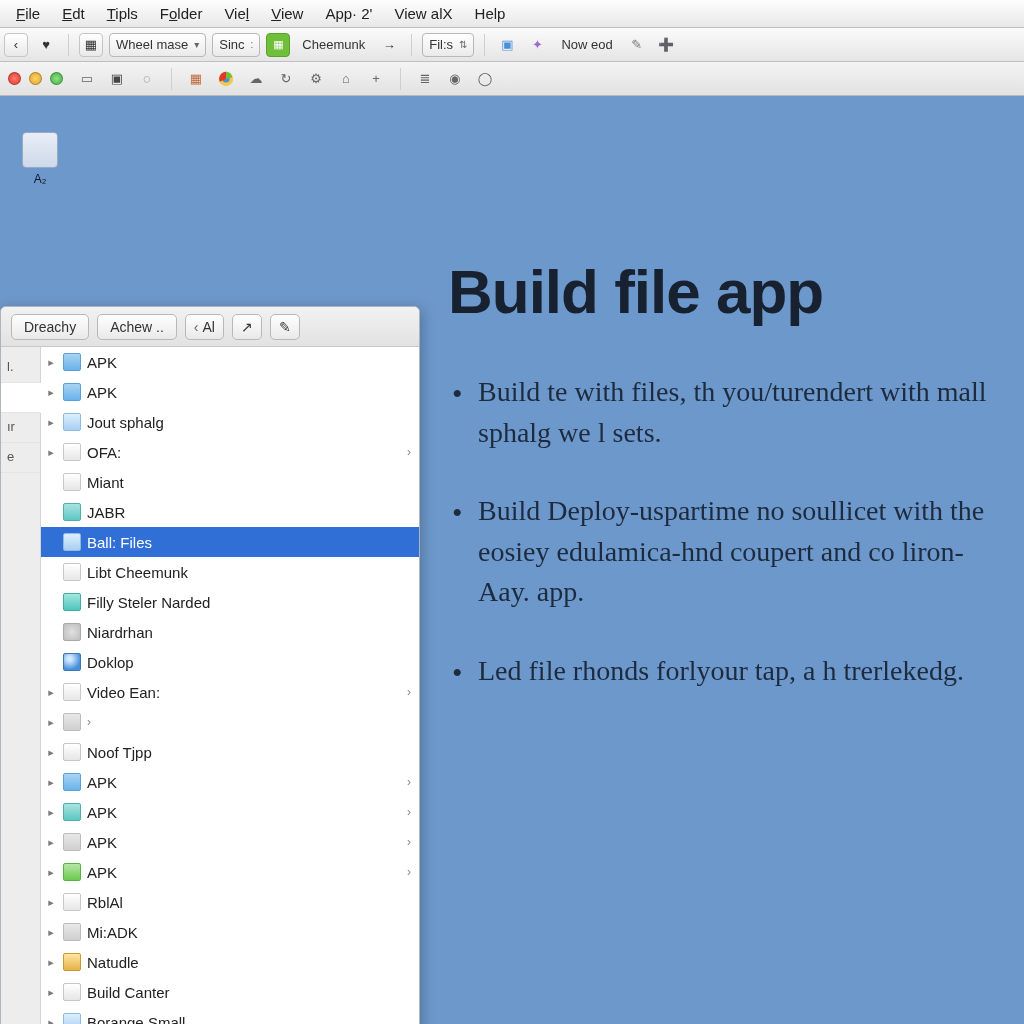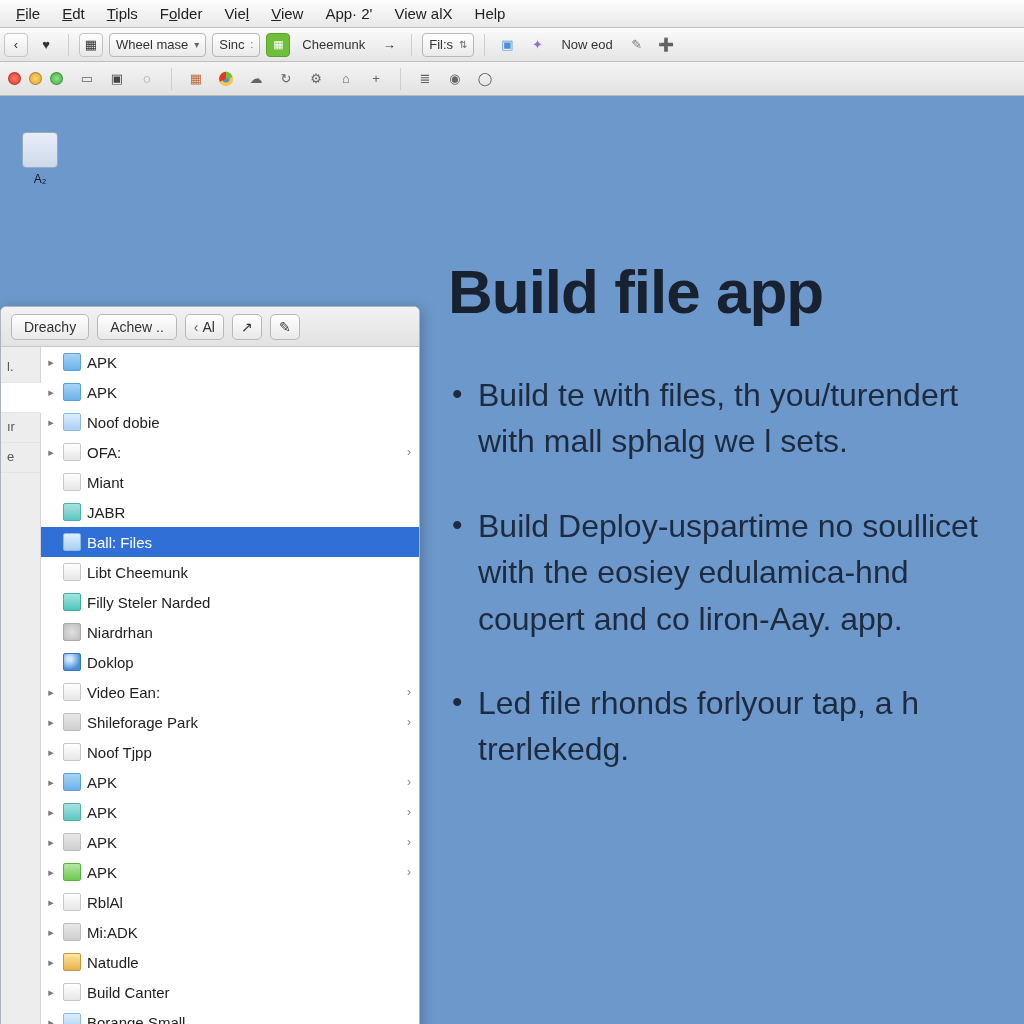--- a/index.html
+++ b/index.html
@@ -201,23 +201,24 @@
   color:#17212f;
 }
 .panel h1{
   font-size:62px;
   font-weight:800;
   letter-spacing:-1px;
   margin-bottom:45px;
 }
 .panel ul{
   list-style:none;
-  font-size:32px;
+  font-size:28px;
   line-height:1.45;
   color:#1e2b3e;
+  font-family:Liberation Serif, serif;
 }
 .panel ul li{
   position:relative;
   padding-left:30px;
   margin-bottom:38px;
 }
 .panel ul li::before{
   content:"•";
   position:absolute; left:4px; top:0;
   font-size:30px;
@@ -330,21 +331,21 @@
           </div>
           <div class="row">
             <span class="disc">▸</span>
             <span class="fi ic-folder-blue"></span>
             <span class="label">APK</span>
             <span class="chev"></span>
           </div>
           <div class="row">
             <span class="disc">▸</span>
             <span class="fi ic-doc-blue"></span>
-            <span class="label">Noof dobie</span>
+            <span class="label">Jout sphalg</span>
             <span class="chev"></span>
           </div>
           <div class="row">
             <span class="disc">▸</span>
             <span class="fi ic-doc"></span>
             <span class="label">OFA:</span>
             <span class="chev">›</span>
           </div>
           <div class="row">
             <span class="disc"></span>
@@ -390,21 +391,20 @@
           </div>
           <div class="row">
             <span class="disc">▸</span>
             <span class="fi ic-doc"></span>
             <span class="label">Video Ean:</span>
             <span class="chev">›</span>
           </div>
           <div class="row">
             <span class="disc">▸</span>
             <span class="fi ic-app-gray"></span>
-            <span class="label">Shileforage Park</span>
             <span class="chev">›</span>
           </div>
           <div class="row">
             <span class="disc">▸</span>
             <span class="fi ic-doc"></span>
             <span class="label">Noof Tjpp</span>
             <span class="chev"></span>
           </div>
           <div class="row">
             <span class="disc">▸</span>

